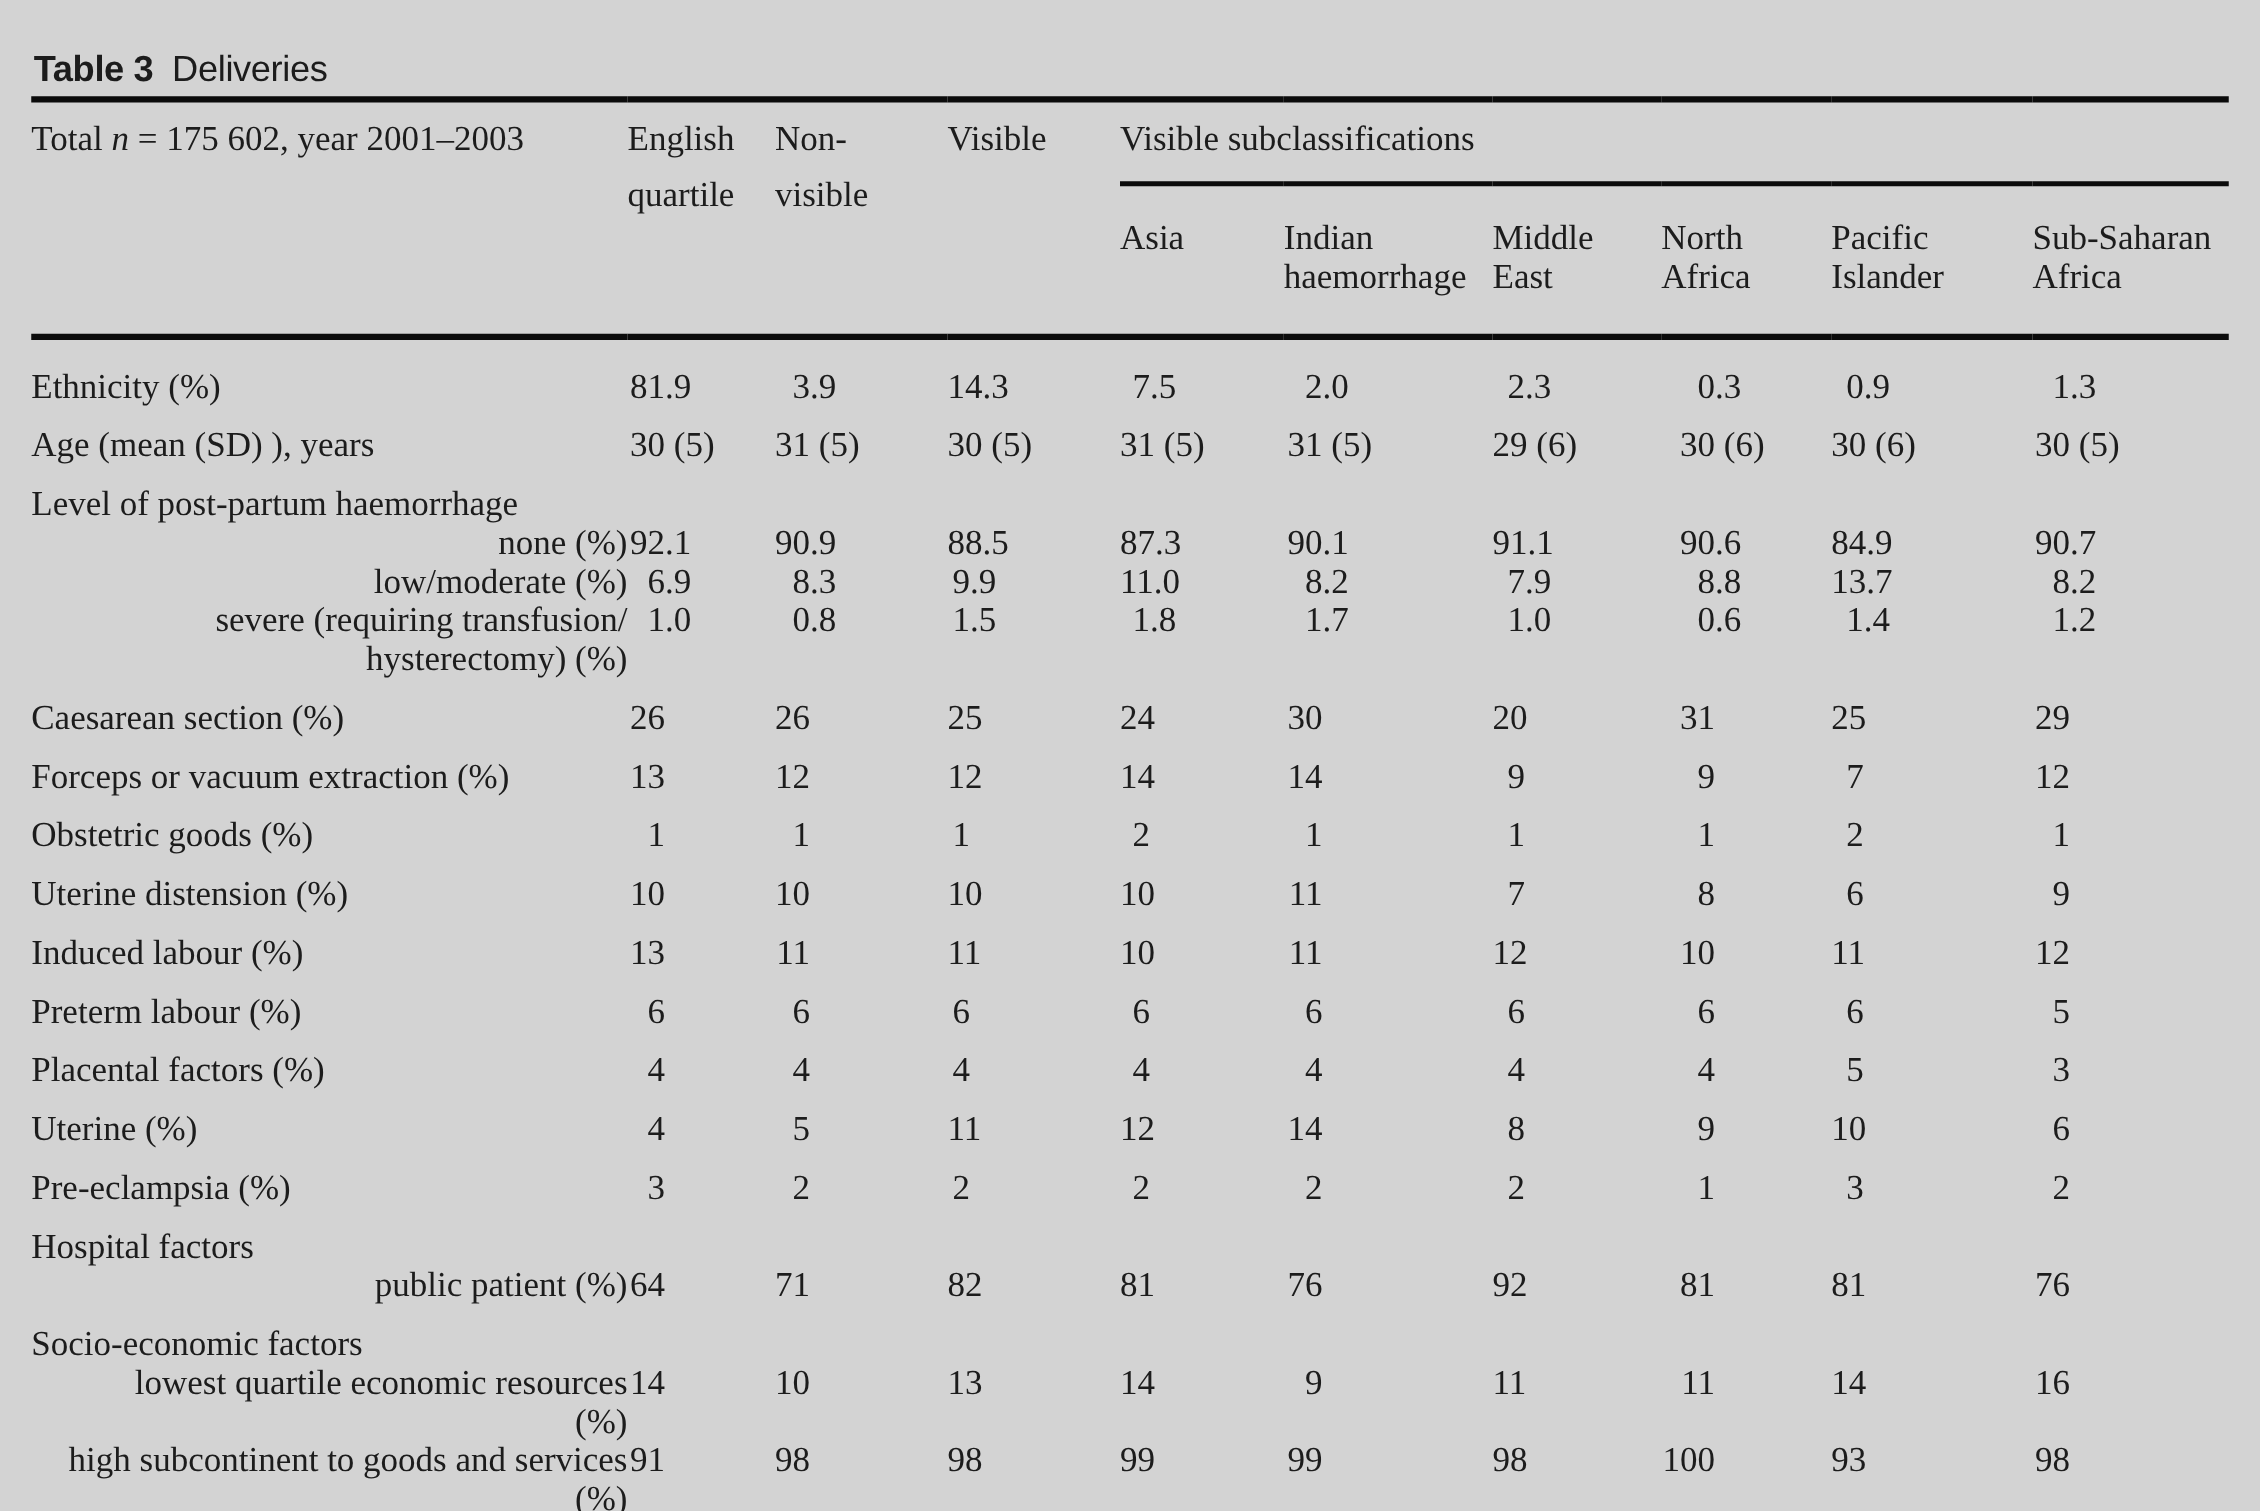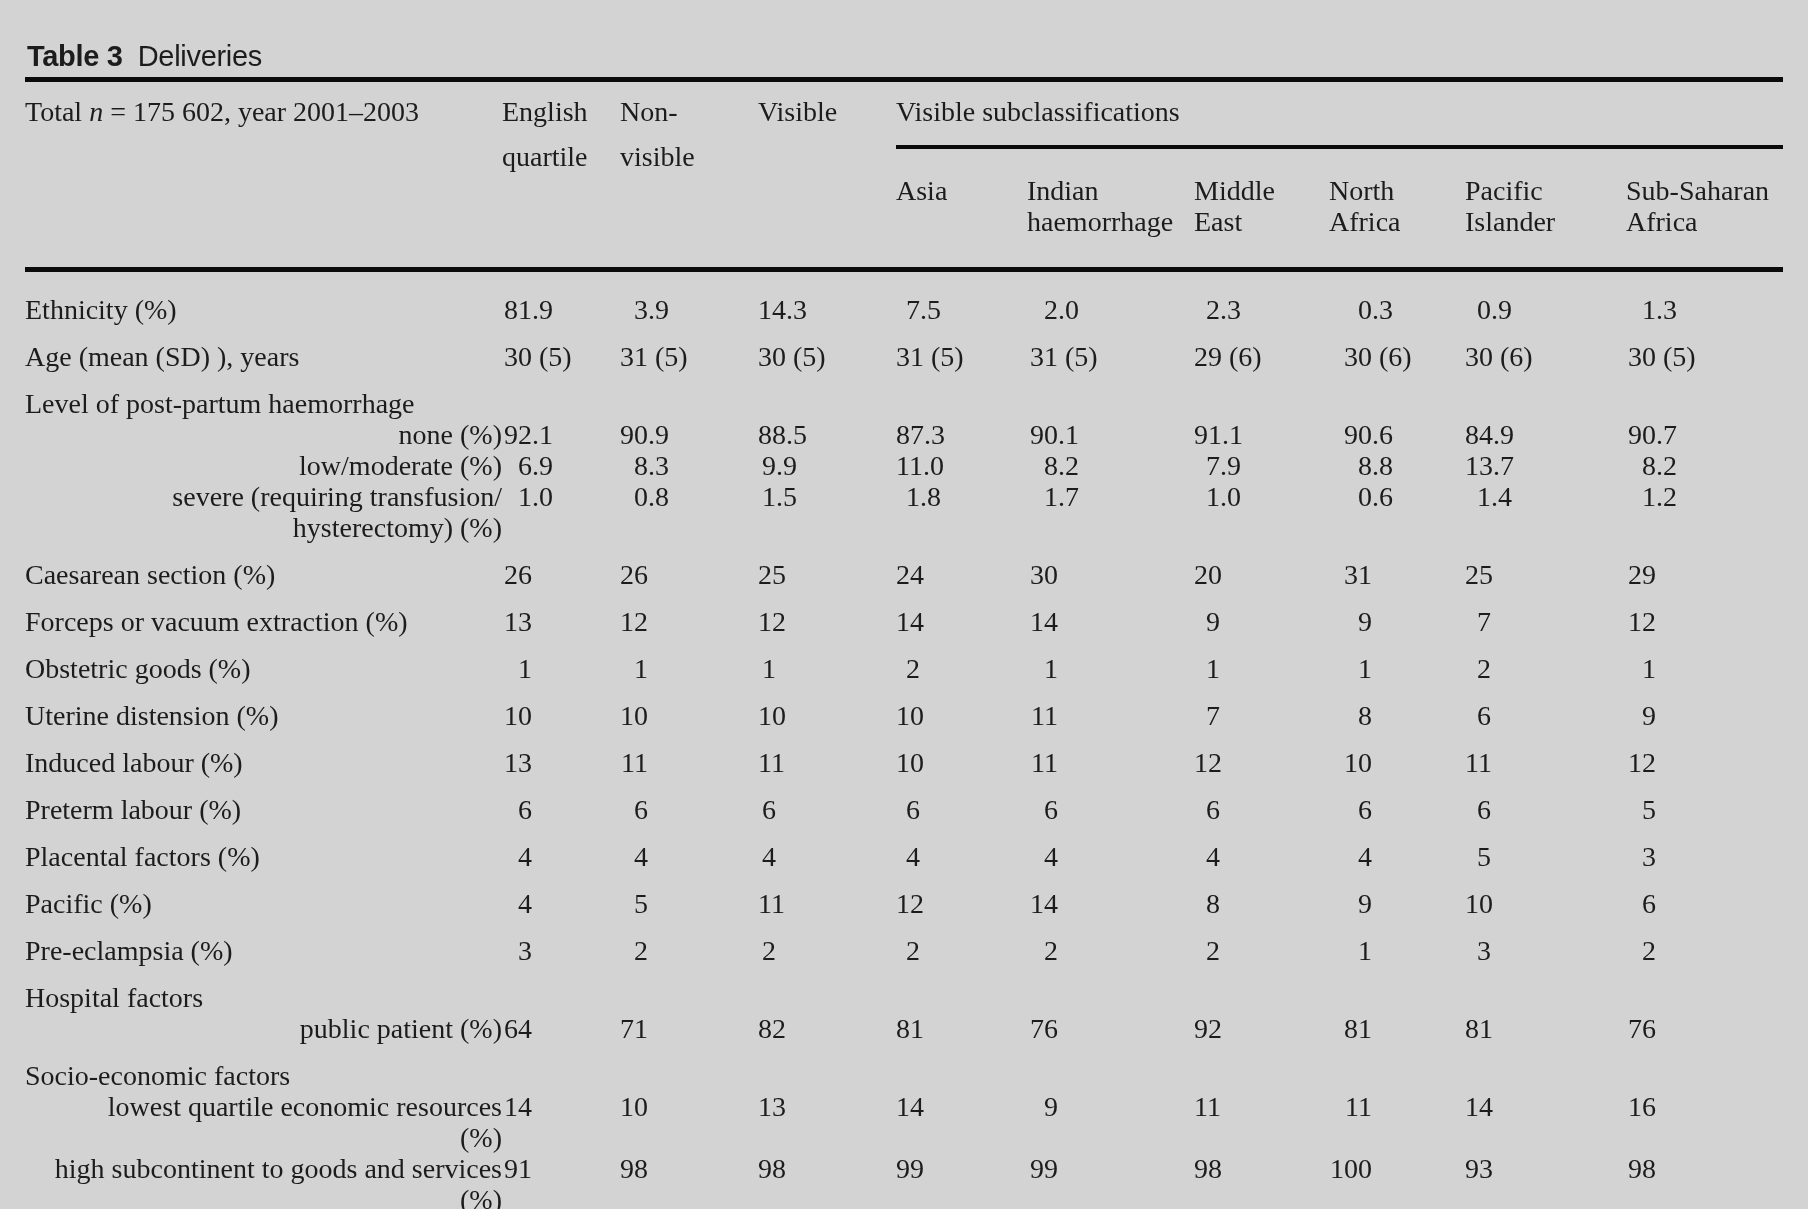--- a/index.html
+++ b/index.html
@@ -827,21 +827,21 @@
           </td>
           <td>
             <div class="vcell">
               <span class="ip">3</span>
               <span class="fp"></span>
             </div>
           </td>
         </tr>
         <tr class="block-start">
           <td class="label">
-            <div class="ln">Pacific (%)</div>
+            <div class="ln">Uterine (%)</div>
           </td>
           <td>
             <div class="vcell">
               <span class="ip">4</span>
               <span class="fp"></span>
             </div>
           </td>
           <td>
             <div class="vcell">
               <span class="ip">5</span>

